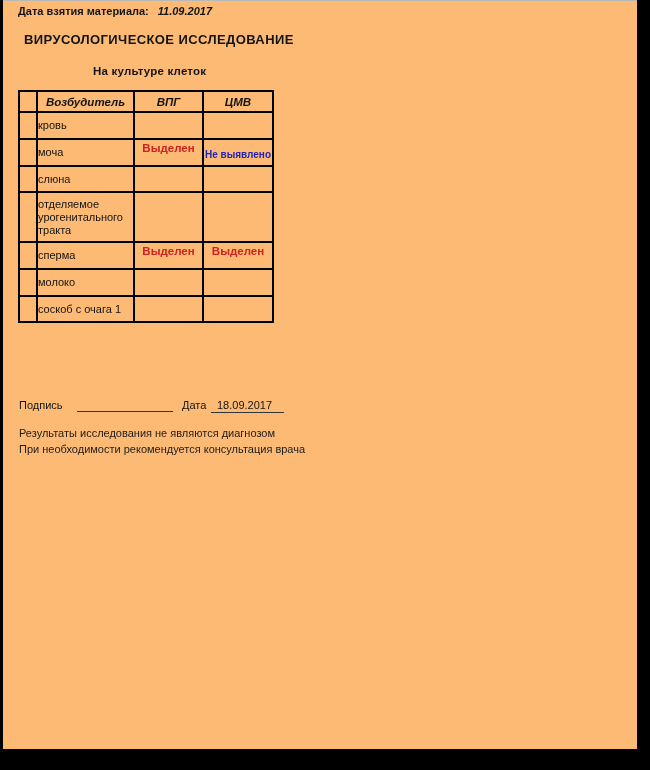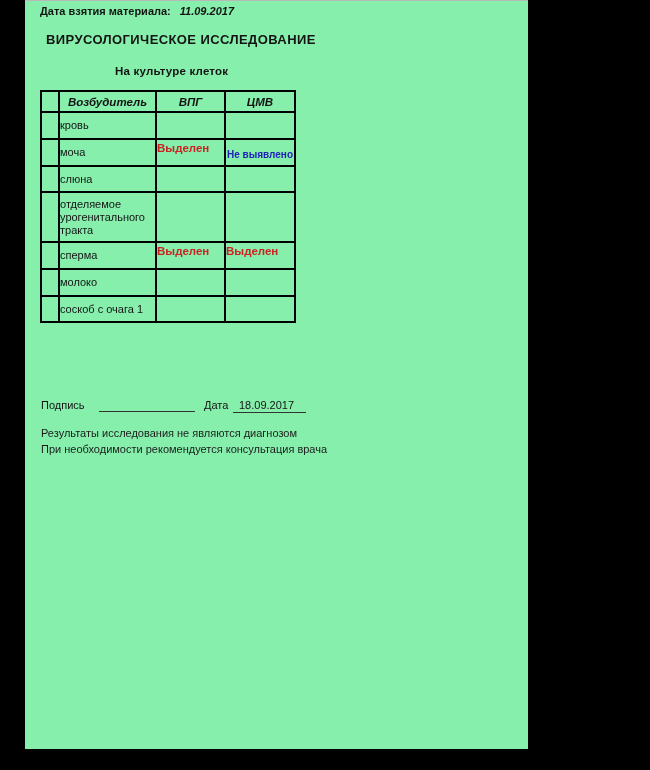--- a/index.html
+++ b/index.html
@@ -1,21 +1,21 @@
 <!DOCTYPE html>
 <html><head>
 <meta charset="utf-8">
 <style>
   * { margin:0; padding:0; box-sizing:border-box; }
   html,body { background:#000; }
   body { font-family:"Liberation Sans", sans-serif; }
   .stage { position:relative; width:650px; height:770px; background:#000; overflow:hidden; }
   .page {
-    position:absolute; left:25px; top:0; width:503px; height:749px;
-    background:#86efac; border-top:1px solid #b9b9b9; color:#141414;
+    position:absolute; left:3px; top:0; width:634px; height:749px;
+    background:#fdba74; border-top:1px solid #b9b9b9; color:#141414;
   }
   .date-line { position:absolute; left:15px; top:4px; font-size:11px; font-weight:bold; }
   .date-line .val { font-style:italic; margin-left:9px; }
   .doc-title { position:absolute; left:21px; top:31px; font-size:13px; font-weight:bold; letter-spacing:0.4px; }
   .doc-subtitle { position:absolute; left:90px; top:64px; font-size:11.5px; font-weight:bold; letter-spacing:0.2px; }
 
   table.results {
     position:absolute; left:15px; top:89px;
     border-collapse:collapse; table-layout:fixed;
   }
@@ -27,21 +27,21 @@
   td.c-idx { border-right-width:1px; }
   th.c-idx { border-right-width:1px; }
   tr.hdr { height:21px; }
   tr.hdr th { font-size:11.5px; font-style:italic; font-weight:bold; text-align:center; }
   th.c-mat { border-bottom-width:3px; }
   tr.h27 { height:27px; }
   tr.h26 { height:26px; }
   tr.h50 { height:50px; }
   tr.h24 { height:24px; }
   td.c-mat { font-size:11px; padding:1px 3px 1px 4px; vertical-align:middle; line-height:13px;margin-left:16px; }
-  td.res { vertical-align:top; }
+  td.res { text-align:center; vertical-align:top; }
   td.res .clip { height:23px; overflow:hidden; padding-top:2px; }
   .pos { color:#cc2222; font-weight:bold; font-size:11.5px; line-height:12px; }
   .pos .l2 { display:block; margin-top:15px; }
   td.neg-cell { vertical-align:middle; text-align:center; }
   .neg { color:#2222bb; font-weight:bold; font-size:10px; }
 
   .sign-row { position:absolute; left:16px; top:398px; width:300px; font-size:11px; }
   .sign-label { position:absolute; left:0; top:0; }
   .sign-line { position:absolute; left:58px; top:0; width:96px; border-bottom:1px solid #333; height:13px; }
   .date-label { position:absolute; left:163px; top:0; }

